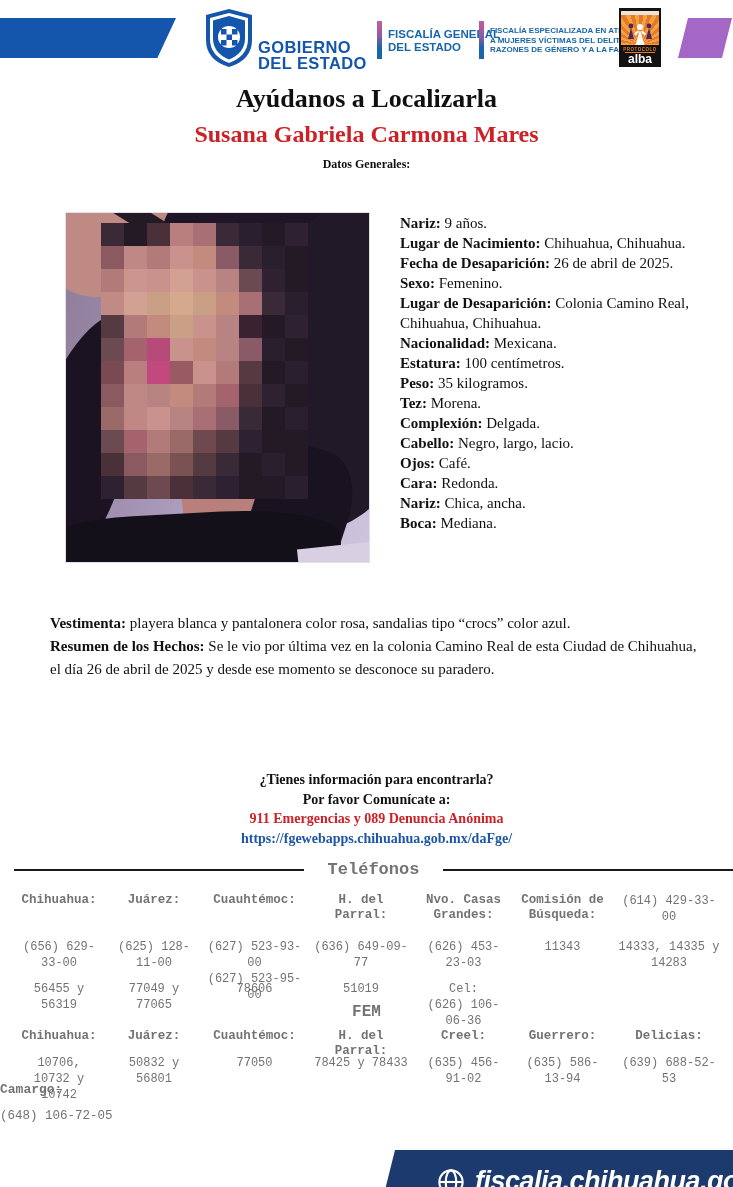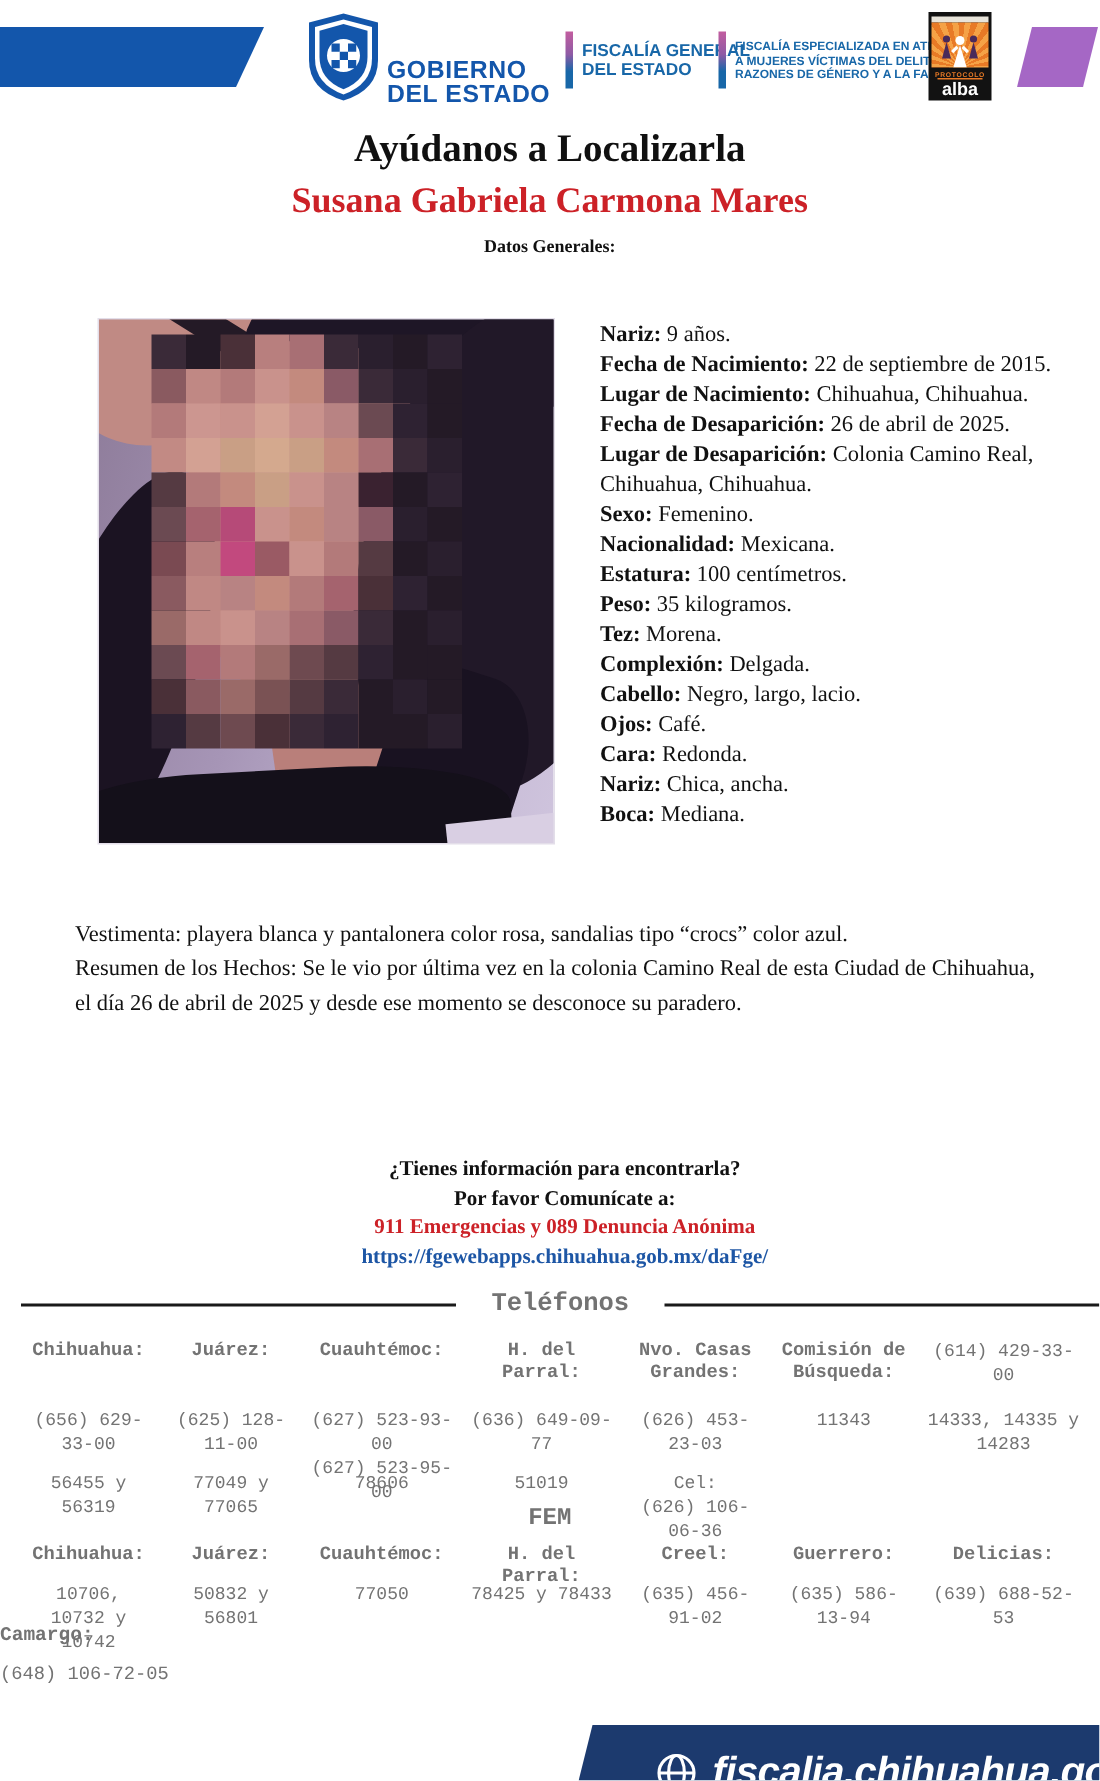--- a/index.html
+++ b/index.html
@@ -56,21 +56,21 @@
   .ph-neck { left:115px; top:245px; width:80px; height:70px; background:#b97f7a; transform:rotate(-8deg); }
   .ph-hairlowright { left:185px; top:233px; width:95px; height:145px; background:#191221; border-radius:40%; transform:rotate(18deg); }
   .ph-shirt { left:-20px; top:300px; width:295px; height:75px; background:#14101a; border-radius:30% 40% 0 0; transform:rotate(-3deg); }
   .ph-bottomlight { left:232px; top:332px; width:85px; height:24px; background:#d9cfe3; transform:rotate(-6deg); }
   .ph-mosaic { position:absolute; left:35px; top:10px; width:207px; height:276px; }
   .px { position:absolute; }
   .datos { position:absolute; left:335px; top:1px; width:332px; font-size:15px; line-height:20px; }
   .dato b { font-weight:700; }
   
   .hechos { position:absolute; top:612px; left:50px; width:648px; font-size:15px; line-height:23px; }
-  .hecho b { font-weight:400; }
+  .hecho b { font-weight:700; }
   
   .contact { position:absolute; top:770px; left:0; right:0; text-align:center;
     font-weight:700; font-size:14px; line-height:19.5px;padding-left:20px; }
   .c-red { color:var(--alert_red,#cc2127); }
   .c-link { color:var(--link_blue,#1d56a5); text-decoration:none; display:inline-block; }
   
   .phones, .fem, .camargo { font-family:Liberation Mono, monospace; color:#737373; }
   .phones { position:absolute; top:860px; left:0; width:733px; }
   .ph-title-row { display:flex; align-items:center; padding-left:14px; }
   .rule { height:2px; background:#1a1a1a; flex:1; }
@@ -276,25 +276,24 @@
           <div class="px" style="left: 69px; top: 253px; width: 23px; height: 23px; background: rgb(74, 48, 56);"></div>
           <div class="px" style="left: 92px; top: 253px; width: 23px; height: 23px; background: rgb(58, 42, 56);"></div>
           <div class="px" style="left: 115px; top: 253px; width: 23px; height: 23px; background: rgb(46, 34, 50);"></div>
           <div class="px" style="left: 138px; top: 253px; width: 23px; height: 23px; background: rgb(36, 26, 38);"></div>
           <div class="px" style="left: 161px; top: 253px; width: 23px; height: 23px; background: rgb(36, 26, 38);"></div>
           <div class="px" style="left: 184px; top: 253px; width: 23px; height: 23px; background: rgb(42, 31, 46);"></div>
         </div>
     </div>
     <div class="datos" id="datos">
         <div class="dato"><b>Nariz:</b><span> 9 años.</span></div>
-        <div class="dato"><b>Fecha de Nacimiento:</b><span> 22 de septiembre de 2015.</span></div>
         <div class="dato"><b>Lugar de Nacimiento:</b><span> Chihuahua, Chihuahua.</span></div>
         <div class="dato"><b>Fecha de Desaparición:</b><span> 26 de abril de 2025.</span></div>
+        <div class="dato"><b>Sexo:</b><span> Femenino.</span></div>
         <div class="dato"><b>Lugar de Desaparición:</b><span> Colonia Camino Real, Chihuahua, Chihuahua.</span></div>
-        <div class="dato"><b>Sexo:</b><span> Femenino.</span></div>
         <div class="dato"><b>Nacionalidad:</b><span> Mexicana.</span></div>
         <div class="dato"><b>Estatura:</b><span> 100 centímetros.</span></div>
         <div class="dato"><b>Peso:</b><span> 35 kilogramos.</span></div>
         <div class="dato"><b>Tez:</b><span> Morena.</span></div>
         <div class="dato"><b>Complexión:</b><span> Delgada.</span></div>
         <div class="dato"><b>Cabello:</b><span> Negro, largo, lacio.</span></div>
         <div class="dato"><b>Ojos:</b><span> Café.</span></div>
         <div class="dato"><b>Cara:</b><span> Redonda.</span></div>
         <div class="dato"><b>Nariz:</b><span> Chica, ancha.</span></div>
         <div class="dato"><b>Boca:</b><span> Mediana.</span></div>

